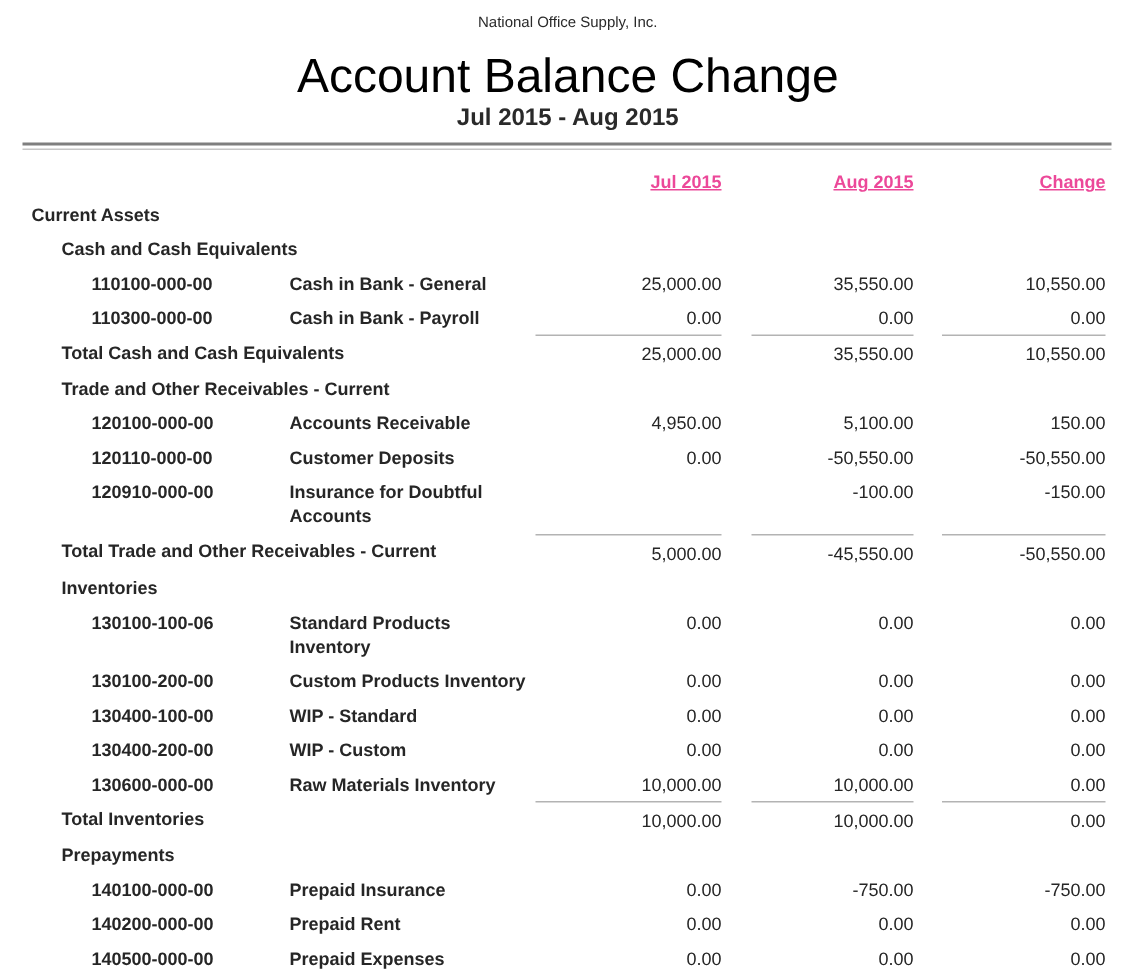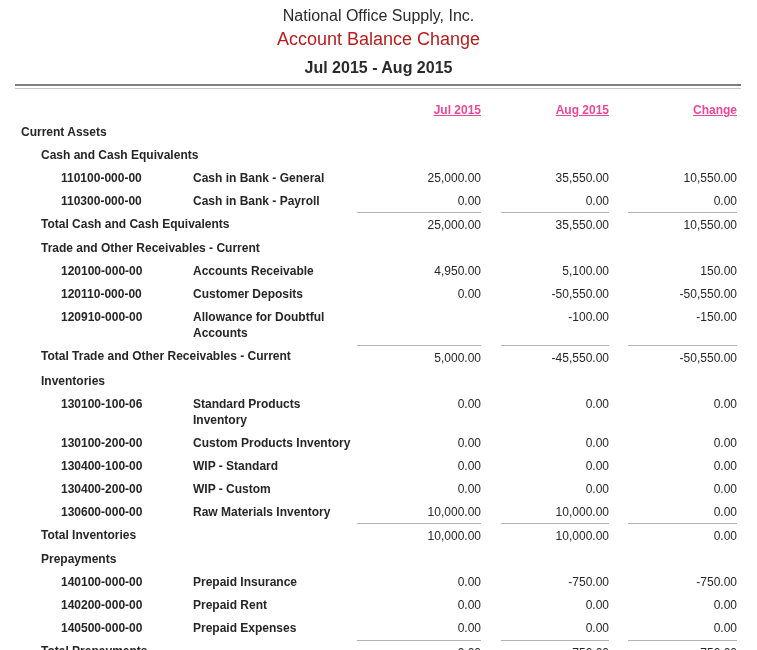--- a/index.html
+++ b/index.html
@@ -1,22 +1,22 @@
 <!DOCTYPE html>
 <html><head>
 <meta charset="utf-8">
 <style>
   html,body{margin:0;padding:0;}
   body{
     width:757px;height:650px;overflow:hidden;background:#ffffff;
     font-family:"Liberation Sans",sans-serif;color:#262626;font-size:12px;
   }
   header{width:757px;text-align:center;padding-top:8px;}
-  .company{font-size:16px;line-height:16px;color:#2a2a2a;}
-  .title{font-size:18px;line-height:30px;margin-top:0;color:#b91c1c;}
+  .company{font-size:10px;line-height:16px;color:#2a2a2a;}
+  .title{font-size:32px;line-height:30px;margin-top:11px;color:#000000;}
   .period{font-size:16px;font-weight:bold;line-height:14px;margin-top:7px;color:#2a2a2a;}
   .rule{
     margin:9px 16px 0 15px;height:2px;
     border-top:2px solid #7f7f7f;border-bottom:1px solid #c6c6c6;
   }
   .report{padding-left:15px;}
   .row{
     display:grid;
     grid-template-columns:342px 124px 20px 108px 19px 109px;
     align-items:start;
@@ -102,21 +102,21 @@
           <div class="code">120110-000-00</div>
           <div class="desc">Customer Deposits</div>
         </div>
         <div class="c-jul num">0.00</div>
         <div class="c-aug num">-50,550.00</div>
         <div class="c-chg num">-50,550.00</div>
       </div>
       <div class="row">
         <div class="c-label acct">
           <div class="code">120910-000-00</div>
-          <div class="desc">Allowance for Doubtful Accounts</div>
+          <div class="desc">Insurance for Doubtful Accounts</div>
         </div>
         <div class="c-aug num">-100.00</div>
         <div class="c-chg num">-150.00</div>
       </div>
       <div class="row">
         <div class="c-label s-label">Total Trade and Other Receivables - Current</div>
         <div class="c-jul num tline">5,000.00</div>
         <div class="c-aug num tline">-45,550.00</div>
         <div class="c-chg num tline">-50,550.00</div>
       </div>

